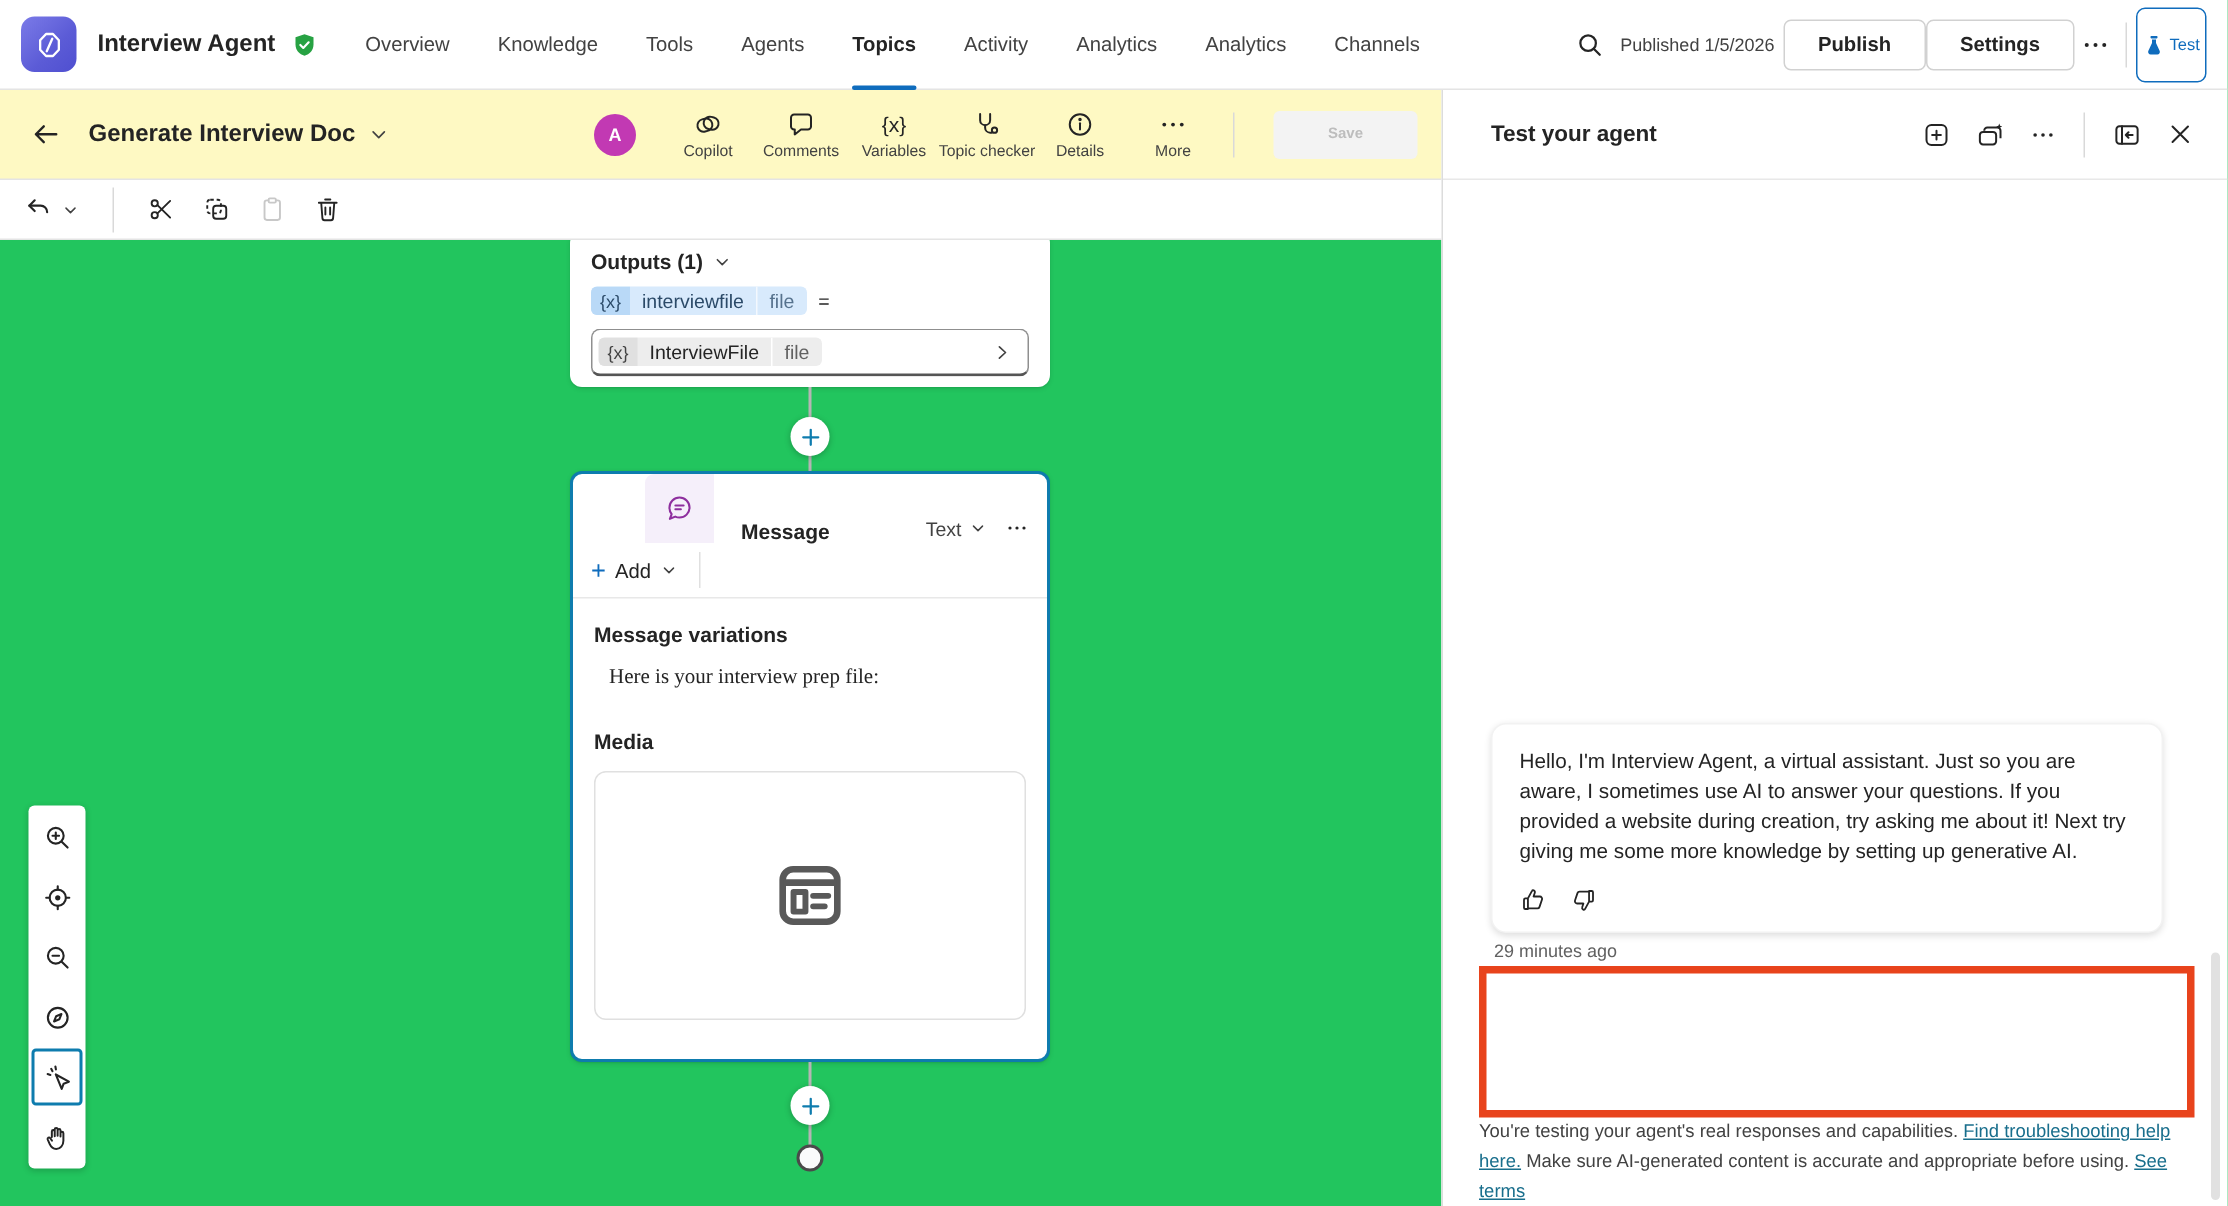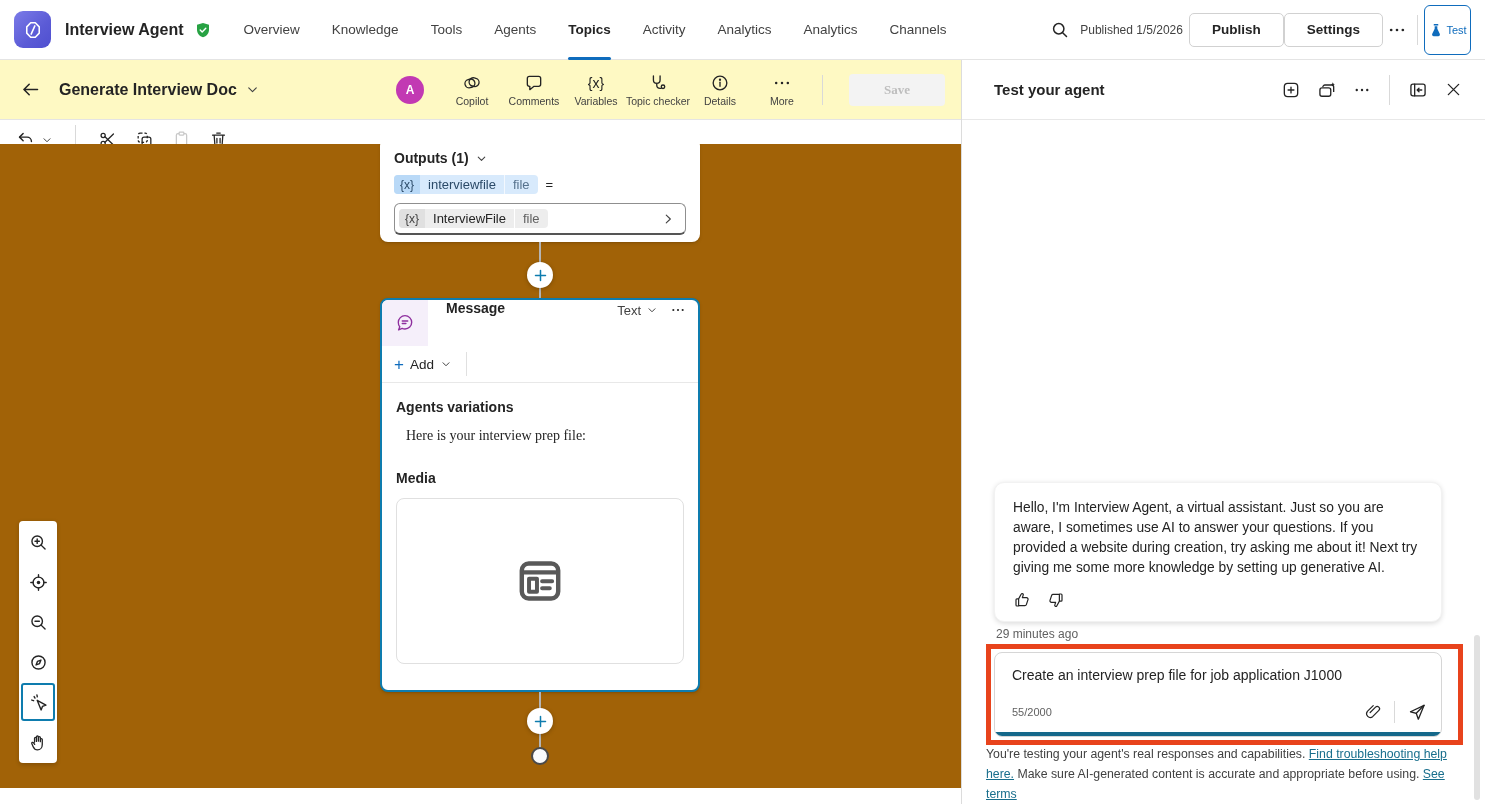--- a/index.html
+++ b/index.html
@@ -34,30 +34,30 @@
   .topicbar { position:absolute; left:0; top:60px; width:961px; height:60px; background:#fef9c3;
           border-bottom:1px solid #e4e4e4; display:flex; align-items:center; padding:0 16px; }
   .topic-title { font-size:16px; font-weight:bold; margin:0 8px 0 14px; }
   .tools { display:flex; align-items:flex-start; gap:6px; margin-left:auto; }
   .toolstack { width:56px; display:flex; flex-direction:column; align-items:center; gap:2px; cursor:pointer;
           color:#242424; background:none; border:none; font-family:inherit; }
   .toolstack .tlabel { font-size:10.5px; color:#424242; white-space:nowrap; }
   .avatar { width:28px; height:28px; border-radius:50%; background:var(--avatar,#c239b3); color:#fff; font-size:12px;
           font-weight:bold; display:flex; align-items:center; justify-content:center; margin-right:14px; }
   .save-btn { margin-left:14px; width:96px; height:32px; border:none; border-radius:4px; background:#f3f3f3;
-          color:#bdbdbd; font-size:13px; font-weight:bold; font-family:Liberation Serif, serif; }
+          color:#bdbdbd; font-size:10px; font-weight:bold; font-family:Liberation Sans, sans-serif; }
 
   
   .undobar { position:absolute; left:0; top:120px; width:961px; height:40px; background:#fff;
           border-bottom:1px solid #e4e4e4; display:flex; align-items:center; padding:0 14px; gap:14px; }
   .undobar .iconbtn { padding:2px; }
   .disabled-ic { color:#c8c8c8 !important; }
 
   
-  .canvas { position:absolute; left:0; top:144px; width:961px; height:644px; background:#a16207; overflow:hidden; }
+  .canvas { position:absolute; left:0; top:160px; width:961px; height:644px; background:#22c55e; overflow:hidden; }
   .card { position:absolute; background:#fff; border-radius:8px; box-shadow:0 1.2px 3.6px rgba(0,0,0,.1),0 0.3px 0.9px rgba(0,0,0,.07); }
   .outputs-card { left:380px; top:-6px; width:320px; height:104px; padding:12px 14px 14px; border-radius:8px; }
   .outputs-title { font-size:14px; font-weight:bold; display:flex; align-items:center; gap:6px; cursor:pointer; }
   .chiprow { display:flex; align-items:center; gap:8px; margin-top:9px; }
   .chip { display:inline-flex; align-items:stretch; border-radius:4px; overflow:hidden; font-size:13px; cursor:pointer; }
   .chip-blue { background:#d8eafc; color:#2b4a68; }
   .chip-blue .xseg { background:#b9d9f7; }
   .chip .xseg { padding:2px 6px; font-size:12px; display:flex; align-items:center; }
   .chip .nseg { padding:2px 8px; display:flex; align-items:center; }
   .chip .tseg { padding:2px 8px; display:flex; align-items:center; border-left:1px solid rgba(255,255,255,.9); opacity:.75; }
@@ -71,21 +71,21 @@
   .valuebox .chev { margin-left:auto; color:#424242; }
 
   .connector { position:absolute; width:2px; background:#b5b5b5; left:539px; }
   .plusbtn { position:absolute; left:527px; width:26px; height:26px; border-radius:50%; background:#fff;
           box-shadow:0 1px 4px rgba(0,0,0,.25); border:none; color:var(--node-accent,#0e7cae); font-size:18px;
           display:flex; align-items:center; justify-content:center; cursor:pointer; }
   .endnode { position:absolute; left:531px; width:18px; height:18px; border-radius:50%; background:#fafbfc;
           border:2.5px solid #4a4a4a; }
 
   .message-card { left:380px; top:154px; width:320px; height:394px; border:2px solid var(--node-accent,#0e7cae); padding:0; }
-  .msg-header { display:flex; align-items:flex-start; height:46px; }
+  .msg-header { display:flex; align-items:flex-end; height:46px;margin-left:48px; }
   .msg-icbox { width:46px; height:46px; background:#f5effa; border-radius:6px 0 0 0; display:flex; align-items:center;
           justify-content:center; color:var(--node-icon-purple,#8e2f9e); }
   .msg-title { font-size:14px; font-weight:bold; margin-left:18px; }
   .msg-hdr-right { margin-left:auto; display:flex; align-items:center; gap:10px; padding-right:10px; }
   .mode-dd { display:flex; align-items:center; gap:5px; font-size:13px; color:#424242; cursor:pointer; background:none; border:none; font-family:inherit; }
   .addrow { display:flex; align-items:center; height:37px; border-bottom:1px solid #e8e8e8; padding-left:12px; }
   .addbtn { display:flex; align-items:center; gap:6px; font-size:13.5px; color:#242424; background:none; border:none;
           font-family:inherit; cursor:pointer; padding-right:14px; height:24px; border-right:1px solid #e0e0e0; }
   .addbtn .plus { color:var(--accent,#0f6cbd); font-size:17px; line-height:1; }
   .msg-body { padding:16px 14px; }
@@ -371,21 +371,21 @@
         <button class="addbtn">
           <span class="plus">+</span>
           <span>Add</span>
           <svg width="12" height="12" viewBox="0 0 24 24" fill="none" stroke="#424242" stroke-width="2" stroke-linecap="round" stroke-linejoin="round">
               <path d="m6 9.5 6 6 6-6"></path>
             </svg>
         </button>
       </div>
 
       <div class="msg-body">
-        <div class="sec-label">Agents variations</div>
+        <div class="sec-label">Message variations</div>
         <div class="variation-text">Here is your interview prep file:</div>
         <div class="sec-label">Media</div>
         <div class="media-box">
           <svg width="56" height="56" viewBox="0 0 24 24" fill="none" stroke="#595959" stroke-width="1.9" stroke-linejoin="round">
             <rect x="4.2" y="4.5" width="15.6" height="15" rx="3"></rect>
             <path d="M4.5 8.3h15" stroke-width="1.9"></path>
             <rect x="7.3" y="11" width="3.4" height="5.6" stroke-width="1.7"></rect>
             <path d="M12.9 12.1h4.3M12.9 15.1h3.3" stroke-width="1.7" stroke-linecap="round"></path>
           </svg>
         </div>
@@ -490,40 +490,20 @@
         <button class="iconbtn" style="padding:0">
           <svg width="18" height="18" viewBox="0 0 24 24" fill="none" stroke="currentColor" stroke-width="1.6" stroke-linecap="round" stroke-linejoin="round" transform="rotate(180)">
             <path d="M7.5 10.5v9.5H5.2a1.2 1.2 0 0 1-1.2-1.2v-7.1a1.2 1.2 0 0 1 1.2-1.2zM7.5 10.5 11 4.1c.3-.6 1-.9 1.7-.6.8.3 1.2 1.2.9 2l-1.1 3.4h5.6a2 2 0 0 1 1.9 2.6l-2.2 6.6a2 2 0 0 1-1.9 1.4H7.5"></path>
           </svg>
         </button>
       </div>
     </div>
 
     <div class="timestamp">29 minutes ago</div>
 
-    <div class="inputcard">
-      <input class="chat-input" type="text" value="Create an interview prep file for job application J1000" style="">
-      <div class="input-foot">
-        <span class="charcount">55/2000</span>
-        <div class="input-actions">
-          <button class="iconbtn" style="padding:2px">
-            <svg width="18" height="18" viewBox="0 0 24 24" fill="none" stroke="currentColor" stroke-width="1.6" stroke-linecap="round" stroke-linejoin="round">
-              <path d="m8.2 12.7 7.2-7.2a3.1 3.1 0 0 1 4.4 4.4l-8.3 8.3a5 5 0 0 1-7-7l7.8-7.8"></path>
-            </svg>
-          </button>
-          <div class="vsep"></div>
-          <button class="iconbtn" style="padding:2px">
-            <svg width="20" height="20" viewBox="0 0 24 24" fill="none" stroke="currentColor" stroke-width="1.6" stroke-linecap="round" stroke-linejoin="round">
-              <path d="M4.2 11.7 20.5 4 13.6 20.6l-2.5-7z"></path>
-                <path d="m11.1 13.6 9.4-9.6"></path>
-            </svg>
-          </button>
-        </div>
-      </div>
-    </div>
 
     <div class="annotation"></div>
 
     <div class="disclaimer">
       <span>You're testing your agent's real responses and capabilities. </span><a>Find troubleshooting help here.</a><span> Make sure AI-generated content is accurate and appropriate before using. </span><a>See terms</a>
     </div>
 
     <div class="scrollthumb"></div>
   </aside>
 </div>

